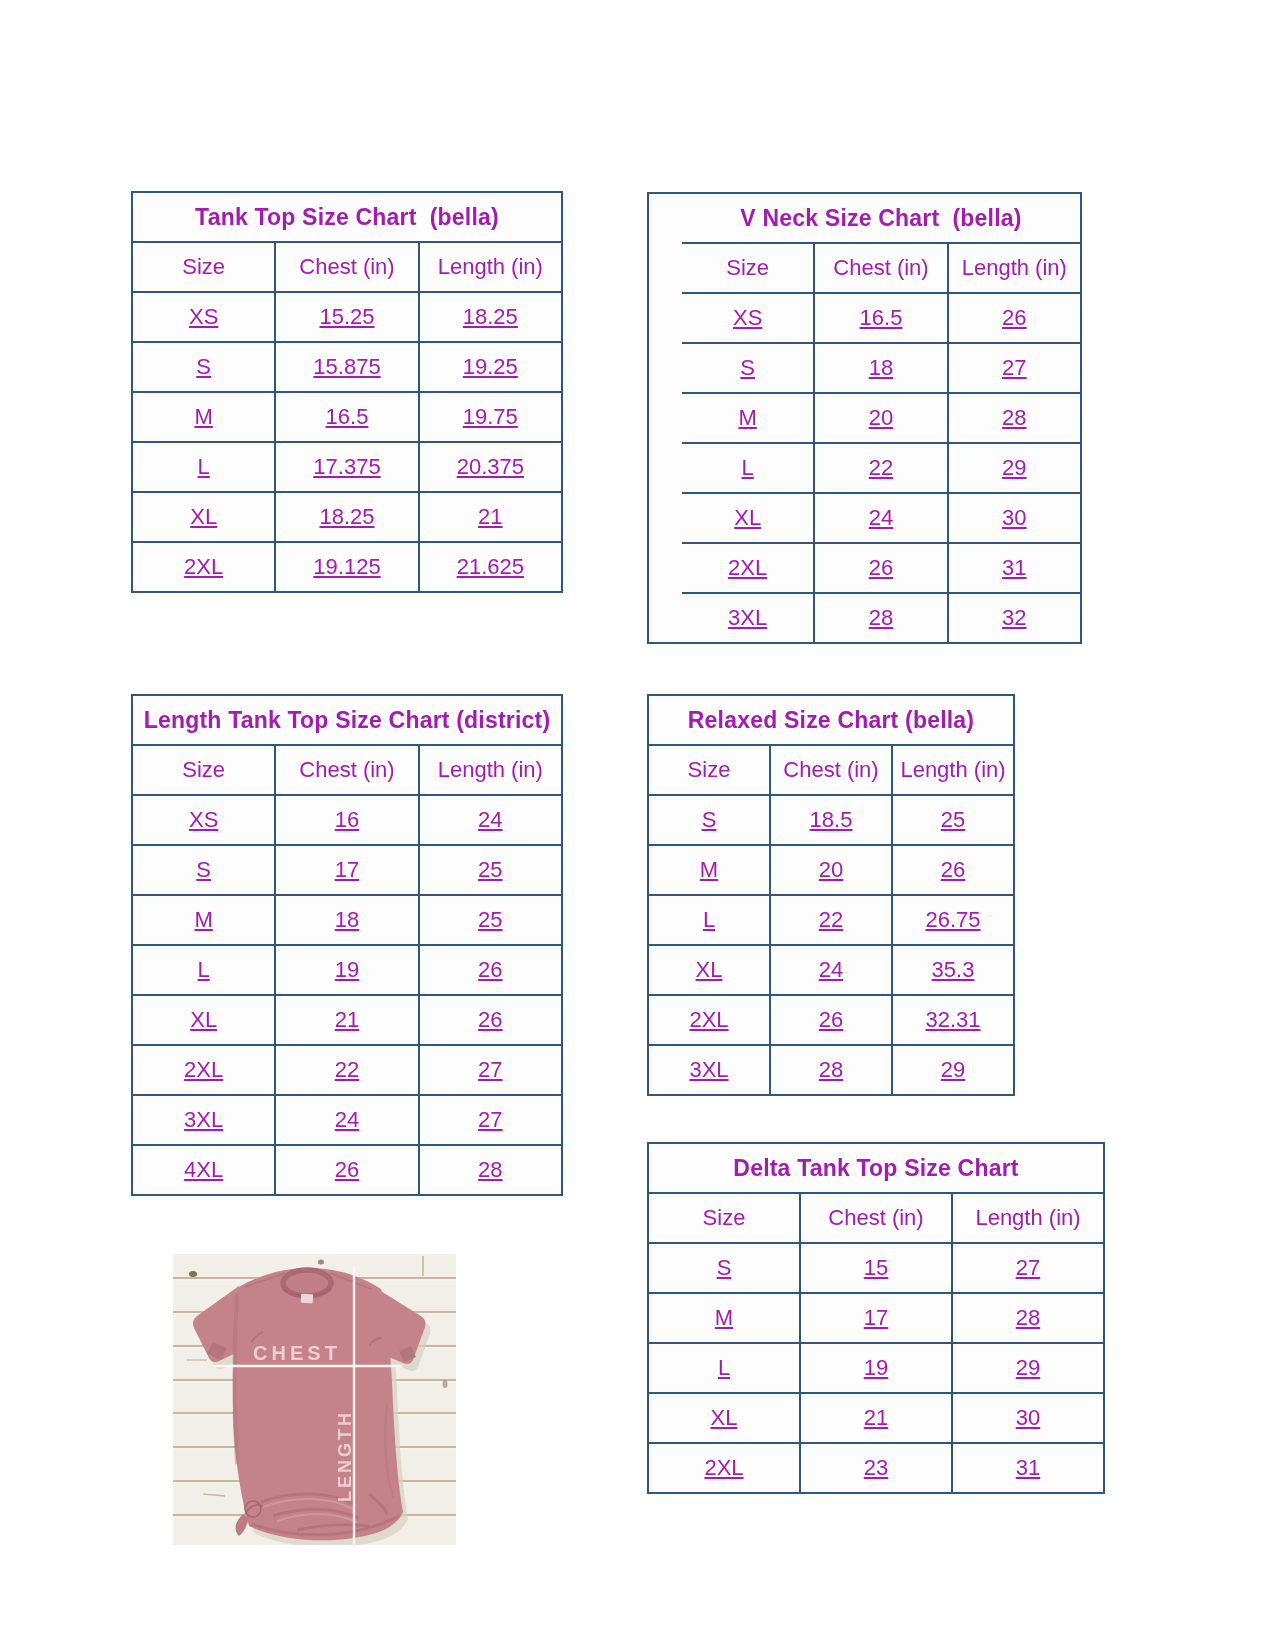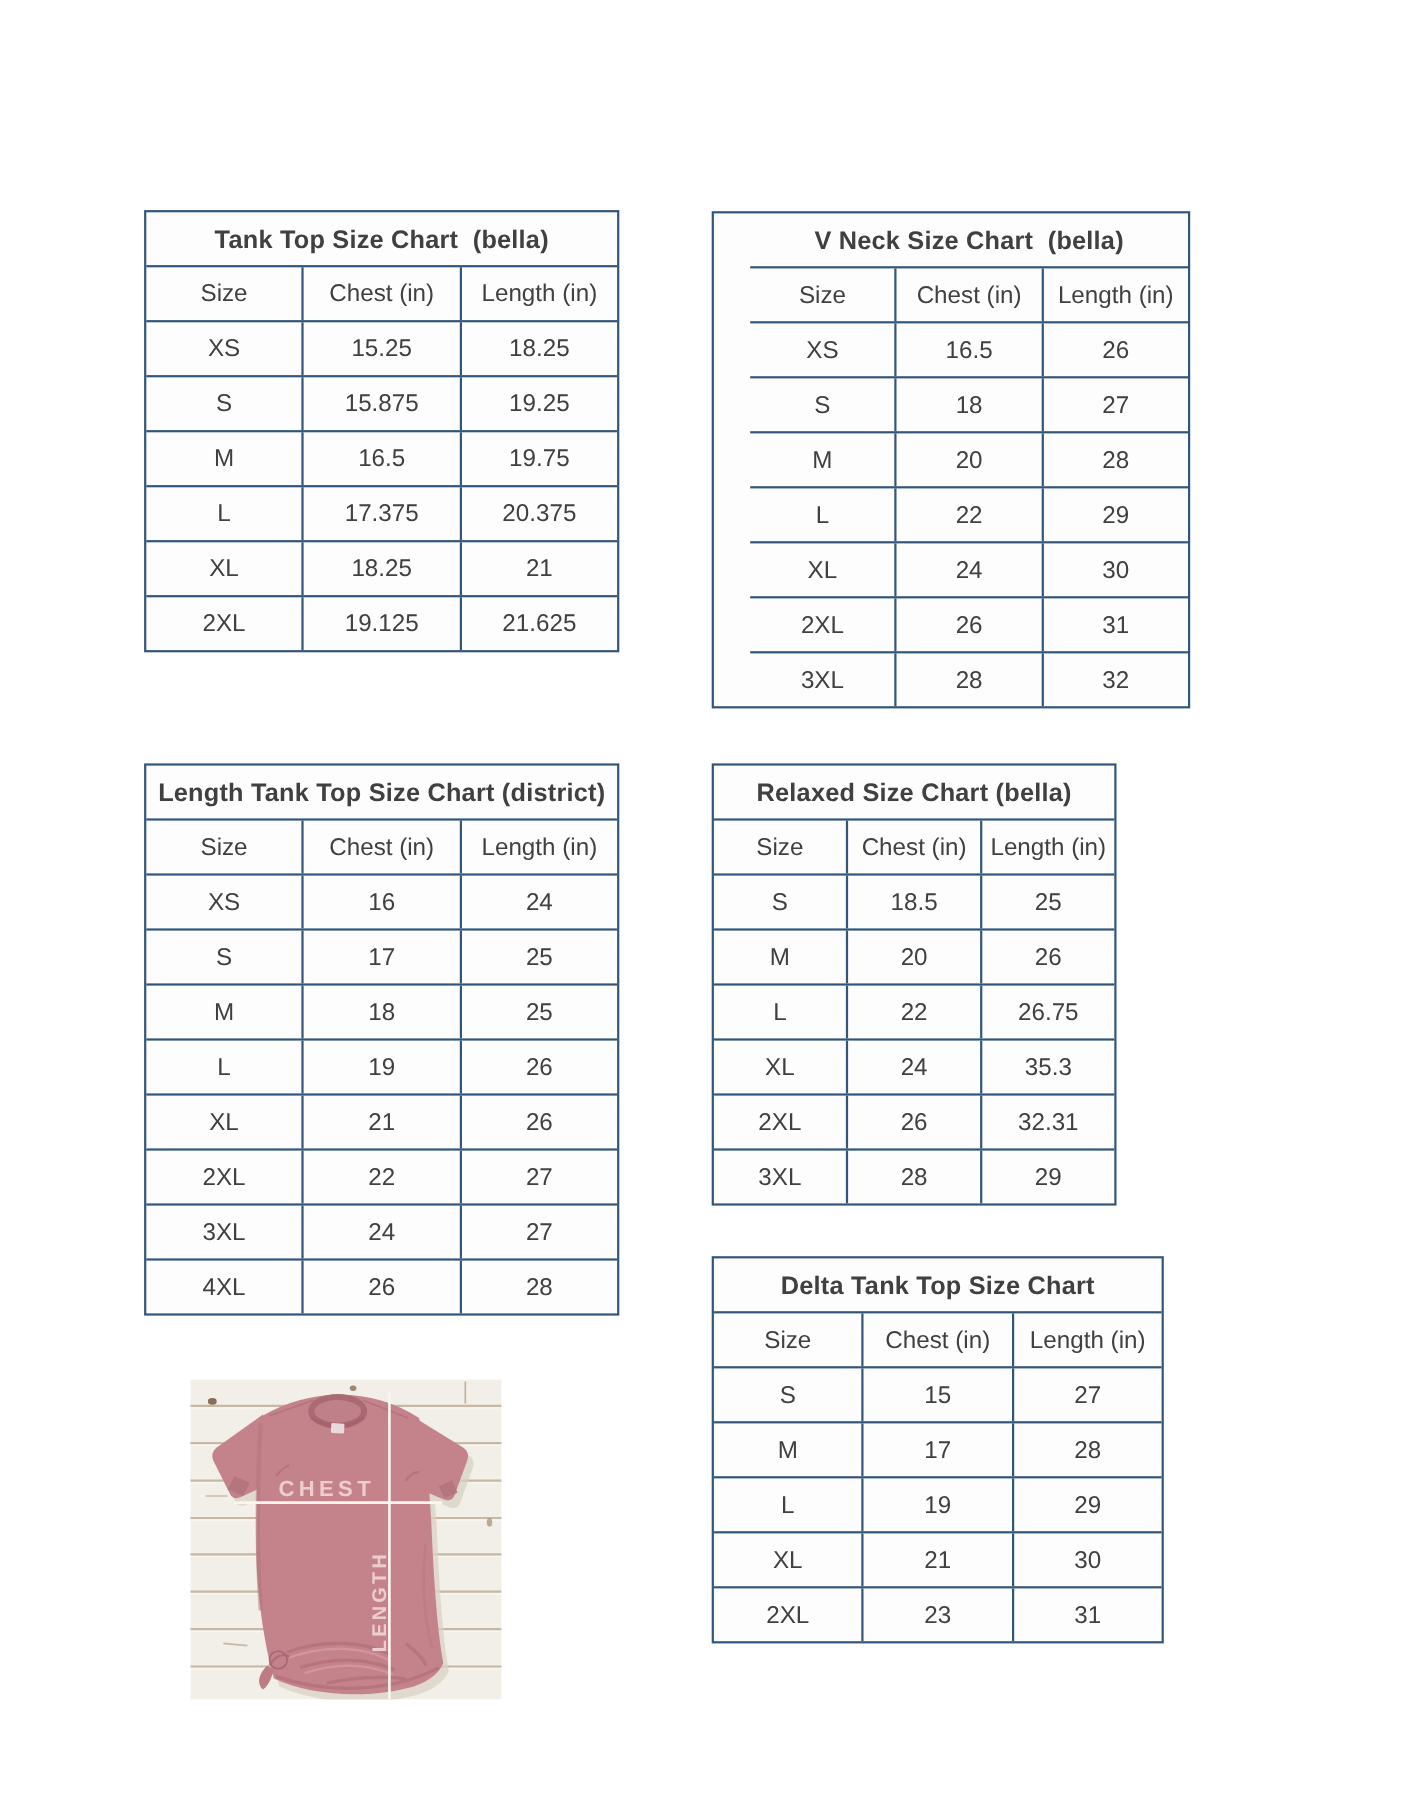--- a/index.html
+++ b/index.html
@@ -8,33 +8,33 @@
     font-family:"Liberation Sans",sans-serif;color:#1b1b1b;overflow:hidden;
     --bd:#31567b;
   }
   .size-table{position:absolute;border:2px solid var(--bd);background:#fdfdfd;box-sizing:border-box;}
   .t-title{
     height:48px;display:flex;align-items:center;justify-content:center;
     font-weight:bold;font-size:23px;border-bottom:2px solid var(--bd);
     letter-spacing:0.2px;white-space:pre;
   }
   .trow{display:flex;height:48px;}
-  .t-grid .trow + .trow{border-top:2px solid var(--bd);}
+  .t-grid .trow + .trow{border-top:2px solid var(--bd);text-decoration:underline;}
   .tcell{
     flex:1;display:flex;align-items:center;justify-content:center;
     font-size:22px;line-height:1;
   }
   .tcell + .tcell{border-left:2px solid var(--bd);}
   .photo{position:absolute;left:173px;top:1254px;width:283px;height:291px;}
   .photo svg{display:block;}
 </style>
 </head>
 <body>
 
-<div class="page" style="--bd: #31567b; color: #404040; background: rgb(255, 255, 255);">
+<div class="page" style="--bd: #31567b; color: #a21caf; background: rgb(255, 255, 255);">
 
   <div class="size-table" style="left:131px;top:191px;width:432px;">
     <div class="t-title">Tank Top Size Chart  (bella)</div>
     <div class="t-grid">
         <div class="trow thead-row">
           <div class="tcell">Size</div>
           <div class="tcell">Chest (in)</div>
           <div class="tcell">Length (in)</div>
         </div>
         <div class="trow tdata-row">
@@ -201,21 +201,21 @@
           <div class="tcell">32.31</div>
         </div>
         <div class="trow tdata-row">
           <div class="tcell">3XL</div>
           <div class="tcell">28</div>
           <div class="tcell">29</div>
         </div>
       </div>
   </div>
 
-  <div class="size-table" style="left:647px;top:1142px;width:411px;">
+  <div class="size-table" style="left:647px;top:1142px;width:458px;">
     <div class="t-title">Delta Tank Top Size Chart</div>
     <div class="t-grid">
         <div class="trow thead-row">
           <div class="tcell">Size</div>
           <div class="tcell">Chest (in)</div>
           <div class="tcell">Length (in)</div>
         </div>
         <div class="trow tdata-row">
           <div class="tcell">S</div>
           <div class="tcell">15</div>

